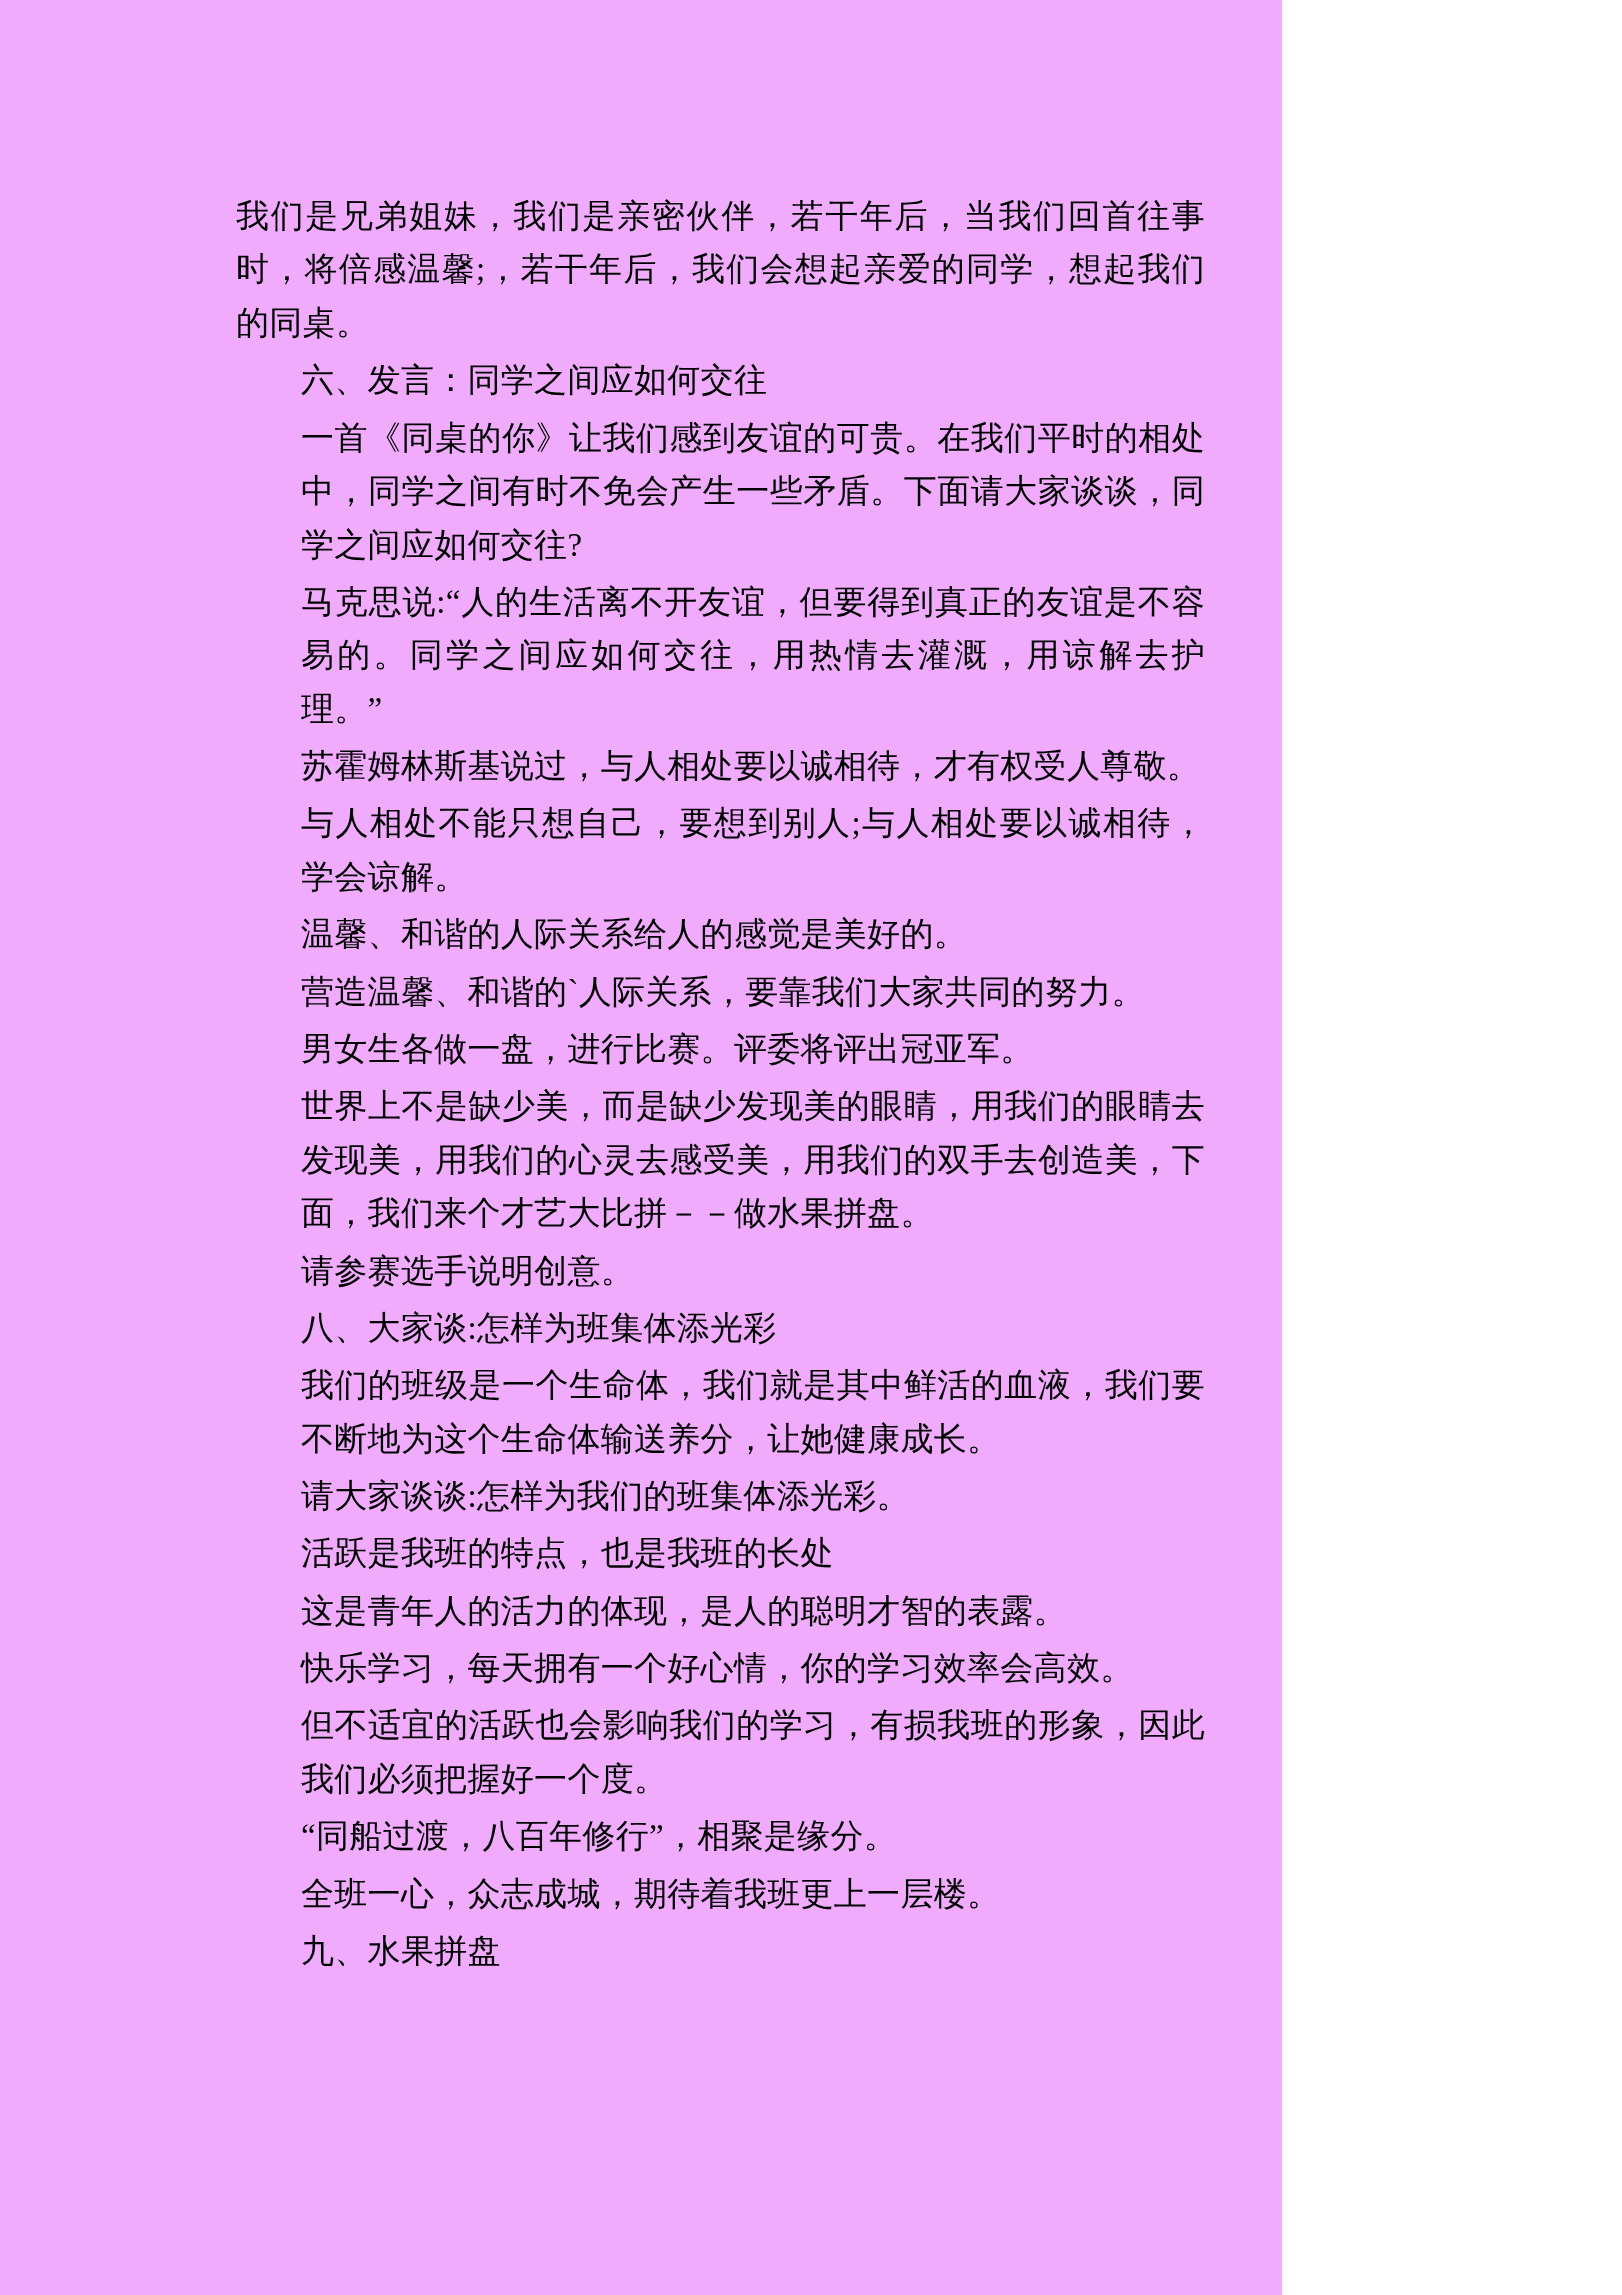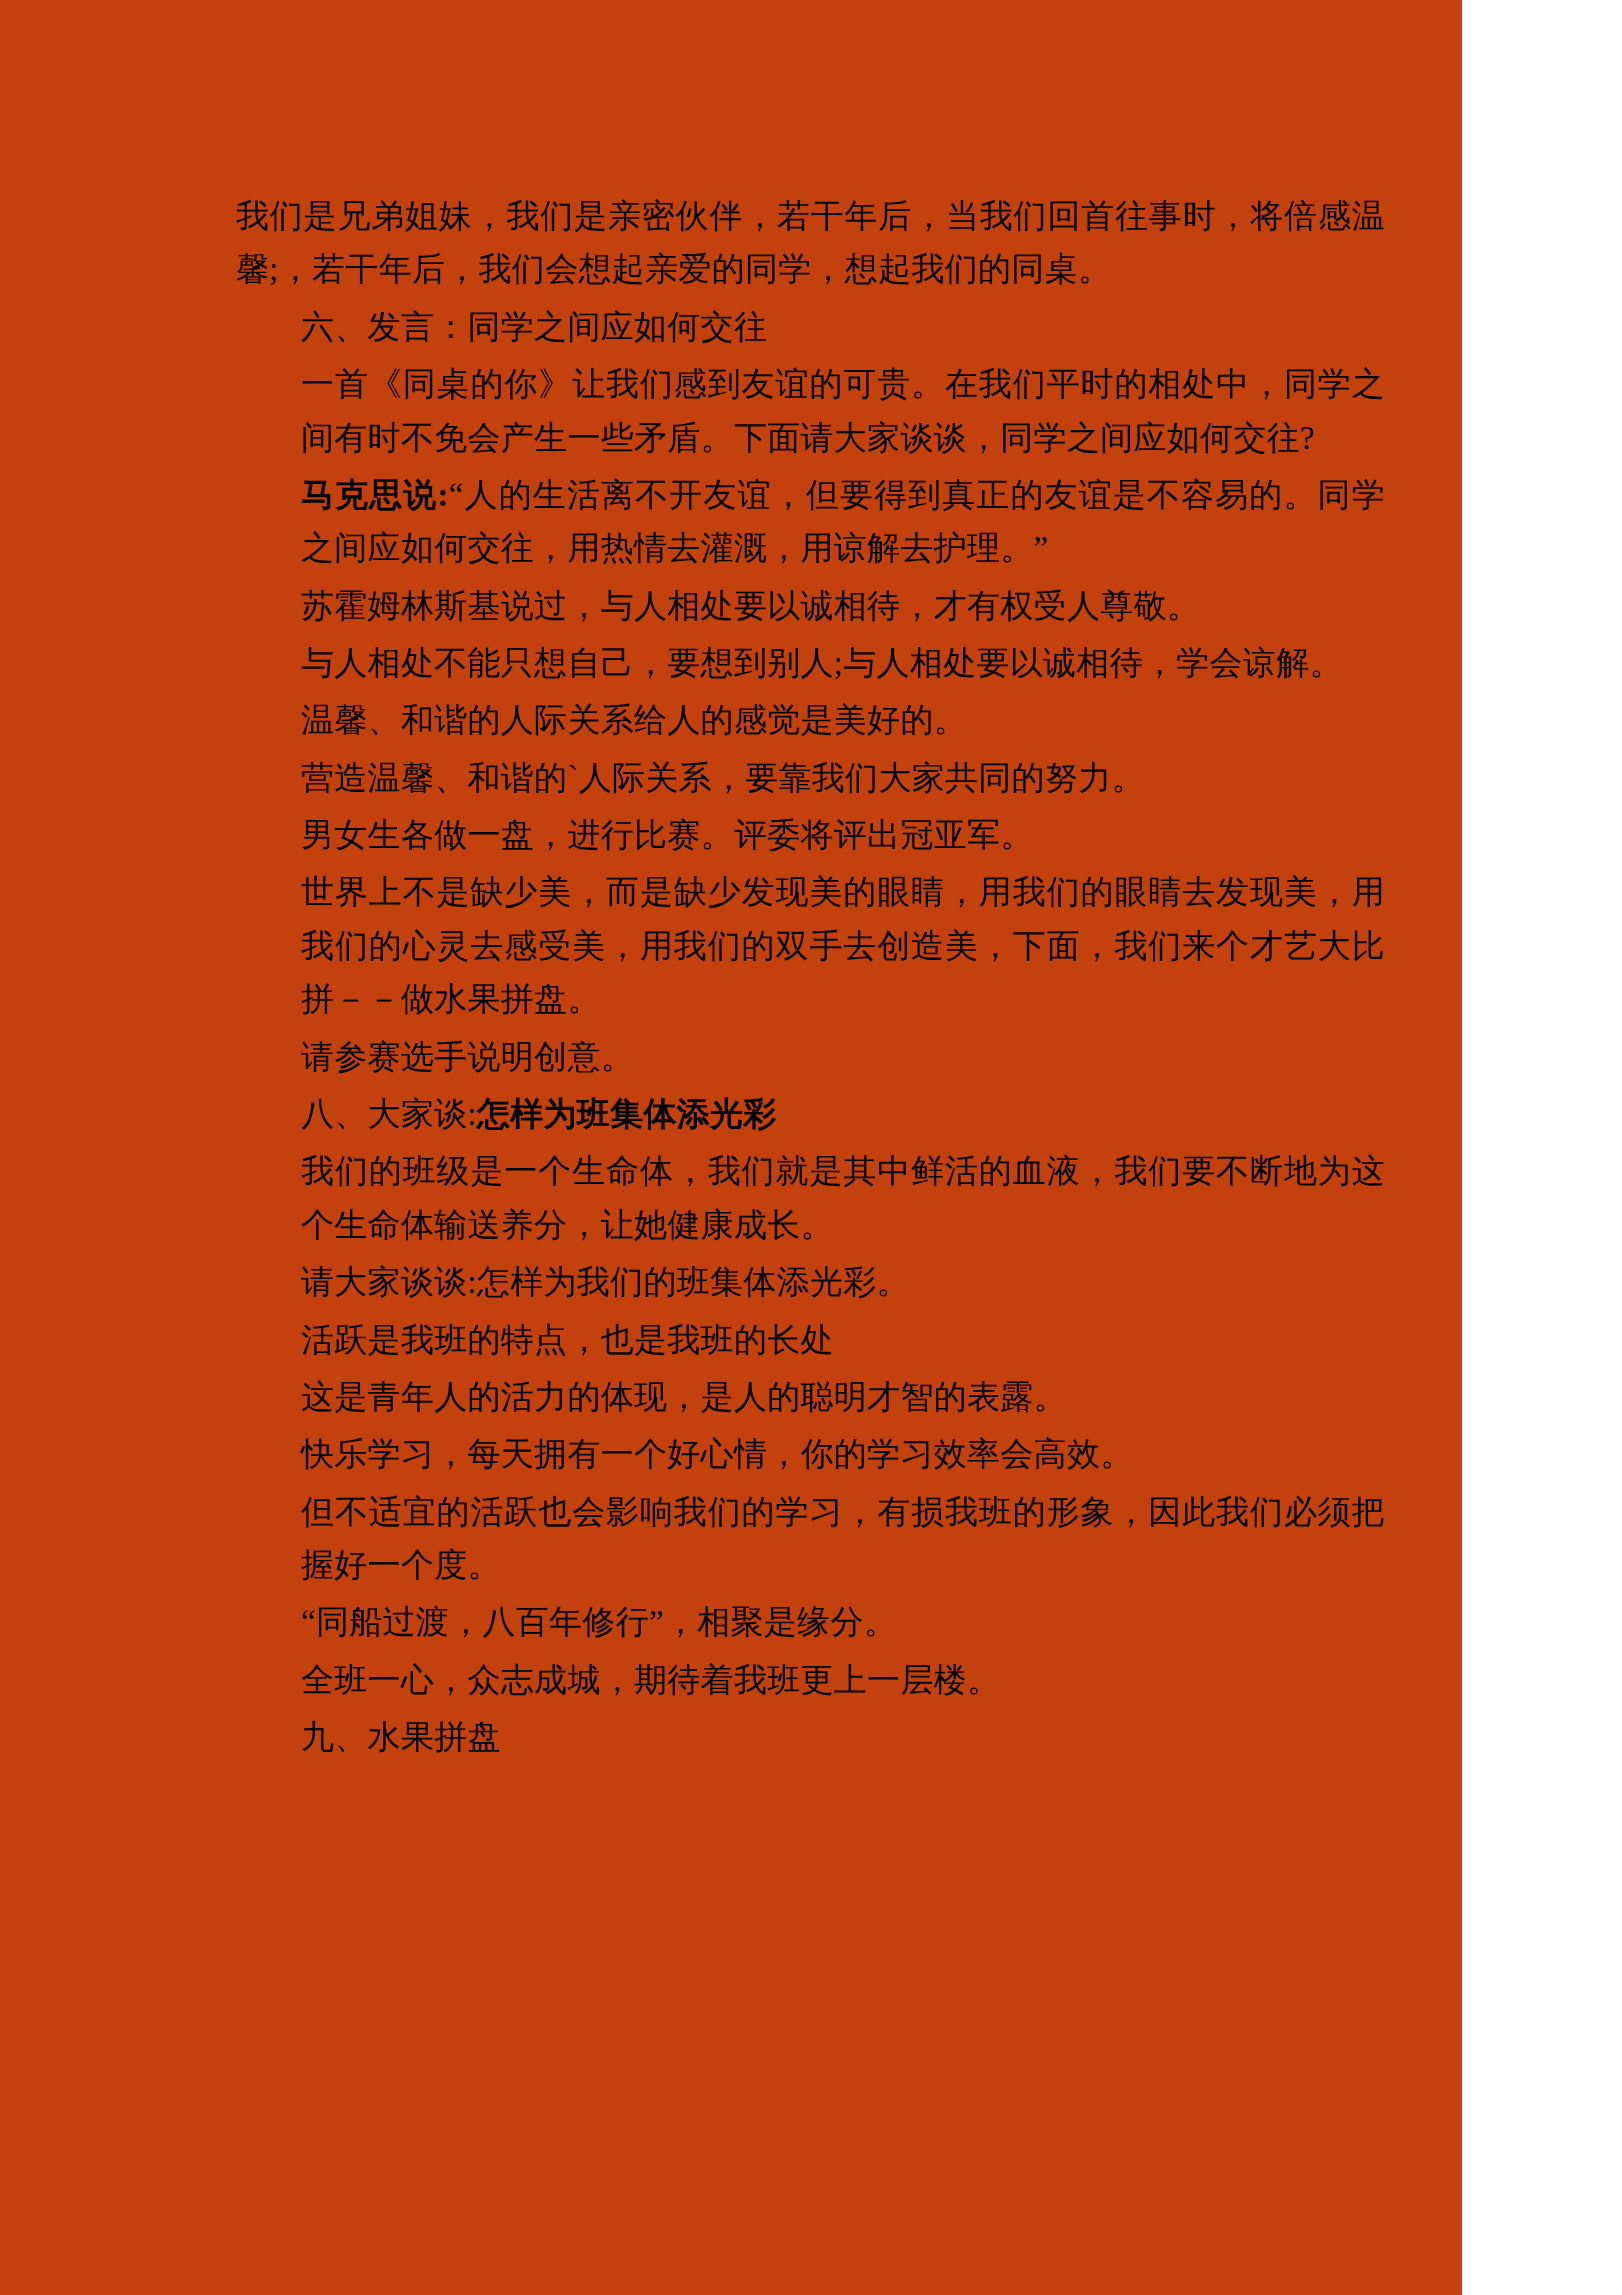--- a/index.html
+++ b/index.html
@@ -1,23 +1,23 @@
 <!DOCTYPE html>
 <html lang="zh" style="font-size:10.5px"><head>
 <meta charset="utf-8">
 <style>
   html, body {
     margin: 0;
     padding: 0;
     background: #ffffff;
   }
   .page {
-    width: 1462px;
+    width: 1282px;
     height: 2295px;
-    background: #c2410c;
+    background: #f0abfc;
     position: relative;
     box-sizing: border-box;
     padding: 190px 77px 170px 236px;
     font-family: "Liberation Serif", "DejaVu Serif", serif;
     color: #000000;
     overflow: hidden;
   }
   .doc-body {
     font-size: 33px;
     line-height: 1.62;
@@ -28,21 +28,21 @@
   p {
     margin: 0 0 3.9px 0;
   }
   .ind1 {
     padding-left: 65px;
   }
   .ind-head {
     padding-left: 65px;
   }
   .bold {
-    font-weight: bold;
+    font-weight: normal;
   }
   .nowrapblock {
     padding-left: 0;
   }
 </style>
 </head>
 <body>
 
 <div class="page">
   <div class="doc-body">

